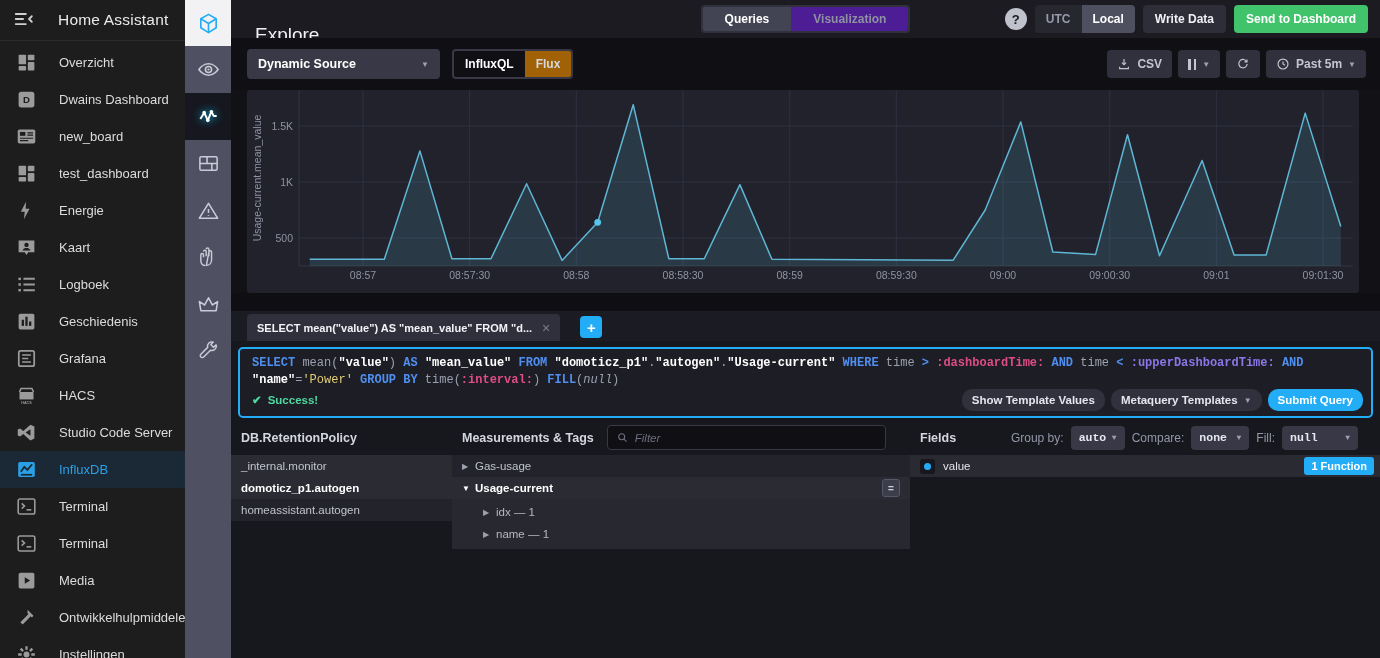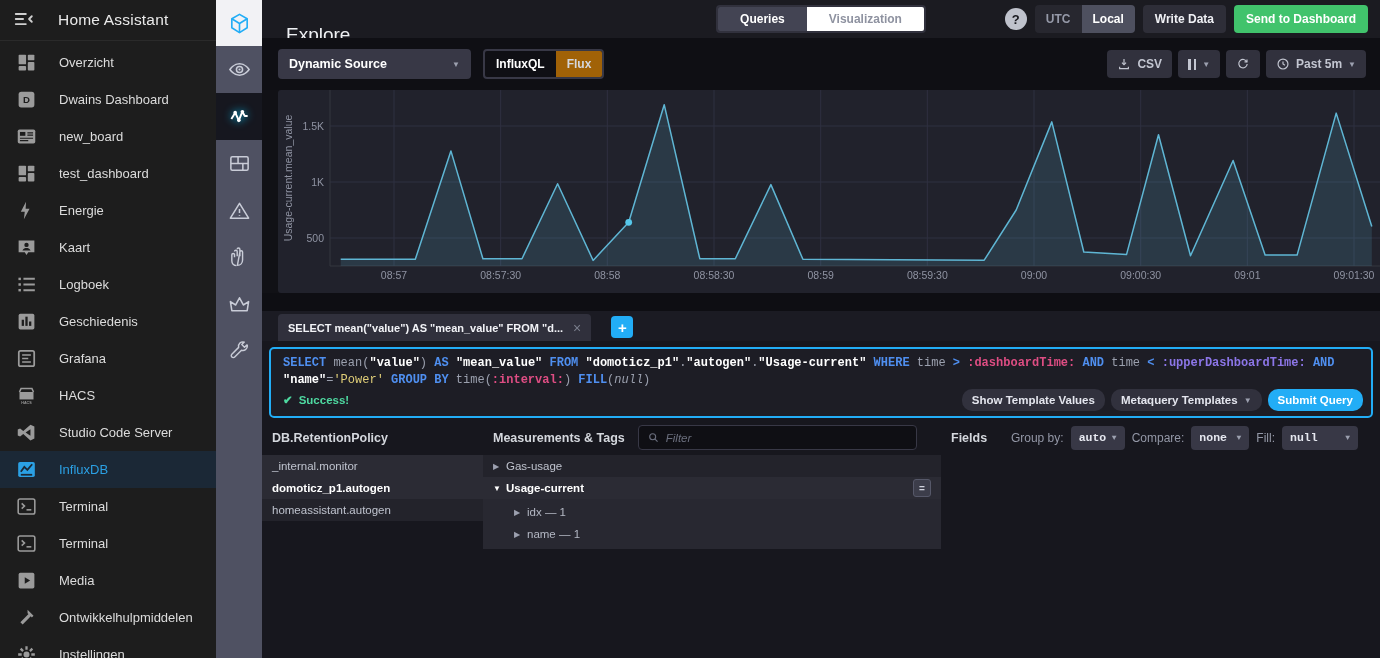--- a/index.html
+++ b/index.html
@@ -1,21 +1,21 @@
 <!DOCTYPE html>
 <html><head>
 <meta charset="utf-8">
 <style>
   * { margin:0; padding:0; box-sizing:border-box; }
   html,body { width:1380px; height:658px; overflow:hidden; background:#111116;
     font-family:"Liberation Sans", sans-serif; }
   .root { display:flex; width:1380px; height:658px; }
 
   
-  .ha-sidebar { width:216px; height:100%; background:#1d1d1d; flex:none; display:flex; flex-direction:column; overflow:hidden; }
+  .ha-sidebar { width:185px; height:100%; background:#1d1d1d; flex:none; display:flex; flex-direction:column; overflow:hidden; }
   .ha-header { height:41px; display:flex; align-items:center; padding:0 0 0 13px; border-bottom:1px solid #2a2a2a; flex:none; }
   .menu-btn { width:24px; height:24px; color:#cfcfcf; cursor:pointer; }
   .menu-btn svg { width:22px; height:22px; }
   .ha-title { color:#e9e9e9; font-size:15.5px; font-weight:500; margin-left:21px; letter-spacing:.2px; }
   .ha-items { flex:1; padding-top:3px; }
   .ha-item { height:37px; display:flex; align-items:center; padding-left:14px; cursor:pointer; }
   .ha-item .ha-ic { width:24px; height:24px; color:#9b9b9b; flex:none; display:flex; align-items:center; justify-content:center; }
   .ha-item .ha-ic svg { width:21px; height:21px; }
   .ha-item .ha-label { margin-left:21px; color:#dcdcdc; font-size:13px; font-weight:500; white-space:nowrap; }
   .ha-item.active { background:#1b2836; }
@@ -29,21 +29,21 @@
   .ch-cell.logo { background:#f2f2f5; height:46px; }
   .ch-cell.active { background:#16171f; }
   .ch-cell.active svg { filter:drop-shadow(0 0 4px rgba(0,201,255,.95)); }
 
   
   .main { flex:1; position:relative; background:#111116; height:100%; }
 
   .topbar { position:absolute; left:0; top:0; right:0; height:38px; background:#1b1b21; display:flex; align-items:center; justify-content:center; }
   .page-title { position:absolute; left:24px; top:24px; color:#eef0f3; font-size:19px; font-weight:400; }
   .seg-toggle { display:flex; height:28px; border:2px solid #31313d; border-radius:4px; overflow:hidden; }
-  .seg { border:none; cursor:pointer; padding:0 22px; font-size:12px; font-weight:700; background:#ffffff; color:#8e92a0; font-family:inherit; }
+  .seg { border:none; cursor:pointer; padding:0 22px; font-size:12px; font-weight:700; background:#4c1d95; color:#8e92a0; font-family:inherit; }
   .seg.active { background:#434453; color:#fff; }
   .topbar-right { position:absolute; right:12px; top:5px; display:flex; align-items:center; gap:8px; }
   .help-circle { width:22px; height:22px; border-radius:50%; background:#bfc2cc; color:#17171d; font-size:13px; font-weight:700; display:flex; align-items:center; justify-content:center; cursor:pointer; }
   .tz-toggle { display:flex; height:28px; border-radius:4px; overflow:hidden; }
   .tz { border:none; cursor:pointer; padding:0 11px; font-size:12px; font-weight:700; background:#27272f; color:#9599a8; font-family:inherit; }
   .tz.active { background:#4e505f; color:#fff; }
   .btn { height:28px; border:none; border-radius:4px; background:#2e2e38; color:#f0f1f5; font-size:12px; font-weight:700; padding:0 12px; cursor:pointer; font-family:inherit; display:flex; align-items:center; gap:6px; }
   .btn.green { background:#41c36c; color:#fff; }
 
   .toolbar { position:absolute; left:0; top:38px; right:0; height:52px; background:#0f0f14; display:flex; align-items:center; }
@@ -534,18 +534,27 @@
                 <span>none</span>
                 <span class="caret">▼</span>
               </div>
               <span class="gb-label">Fill:</span>
               <div class="mini-dd" style="width:76px">
                 <span>null</span>
                 <span class="caret">▼</span>
               </div>
             </div>
           </div>
+          <div id="field-list">
+              <div class="fieldrow">
+                <span class="ftoggle">
+                  <i></i>
+                </span>
+                <span class="flabel">value</span>
+                <span class="fbadge">1 Function</span>
+              </div>
+            </div>
         </div>
       </div>
     </section>
 
   </main>
 </div>
 
 </body></html>

